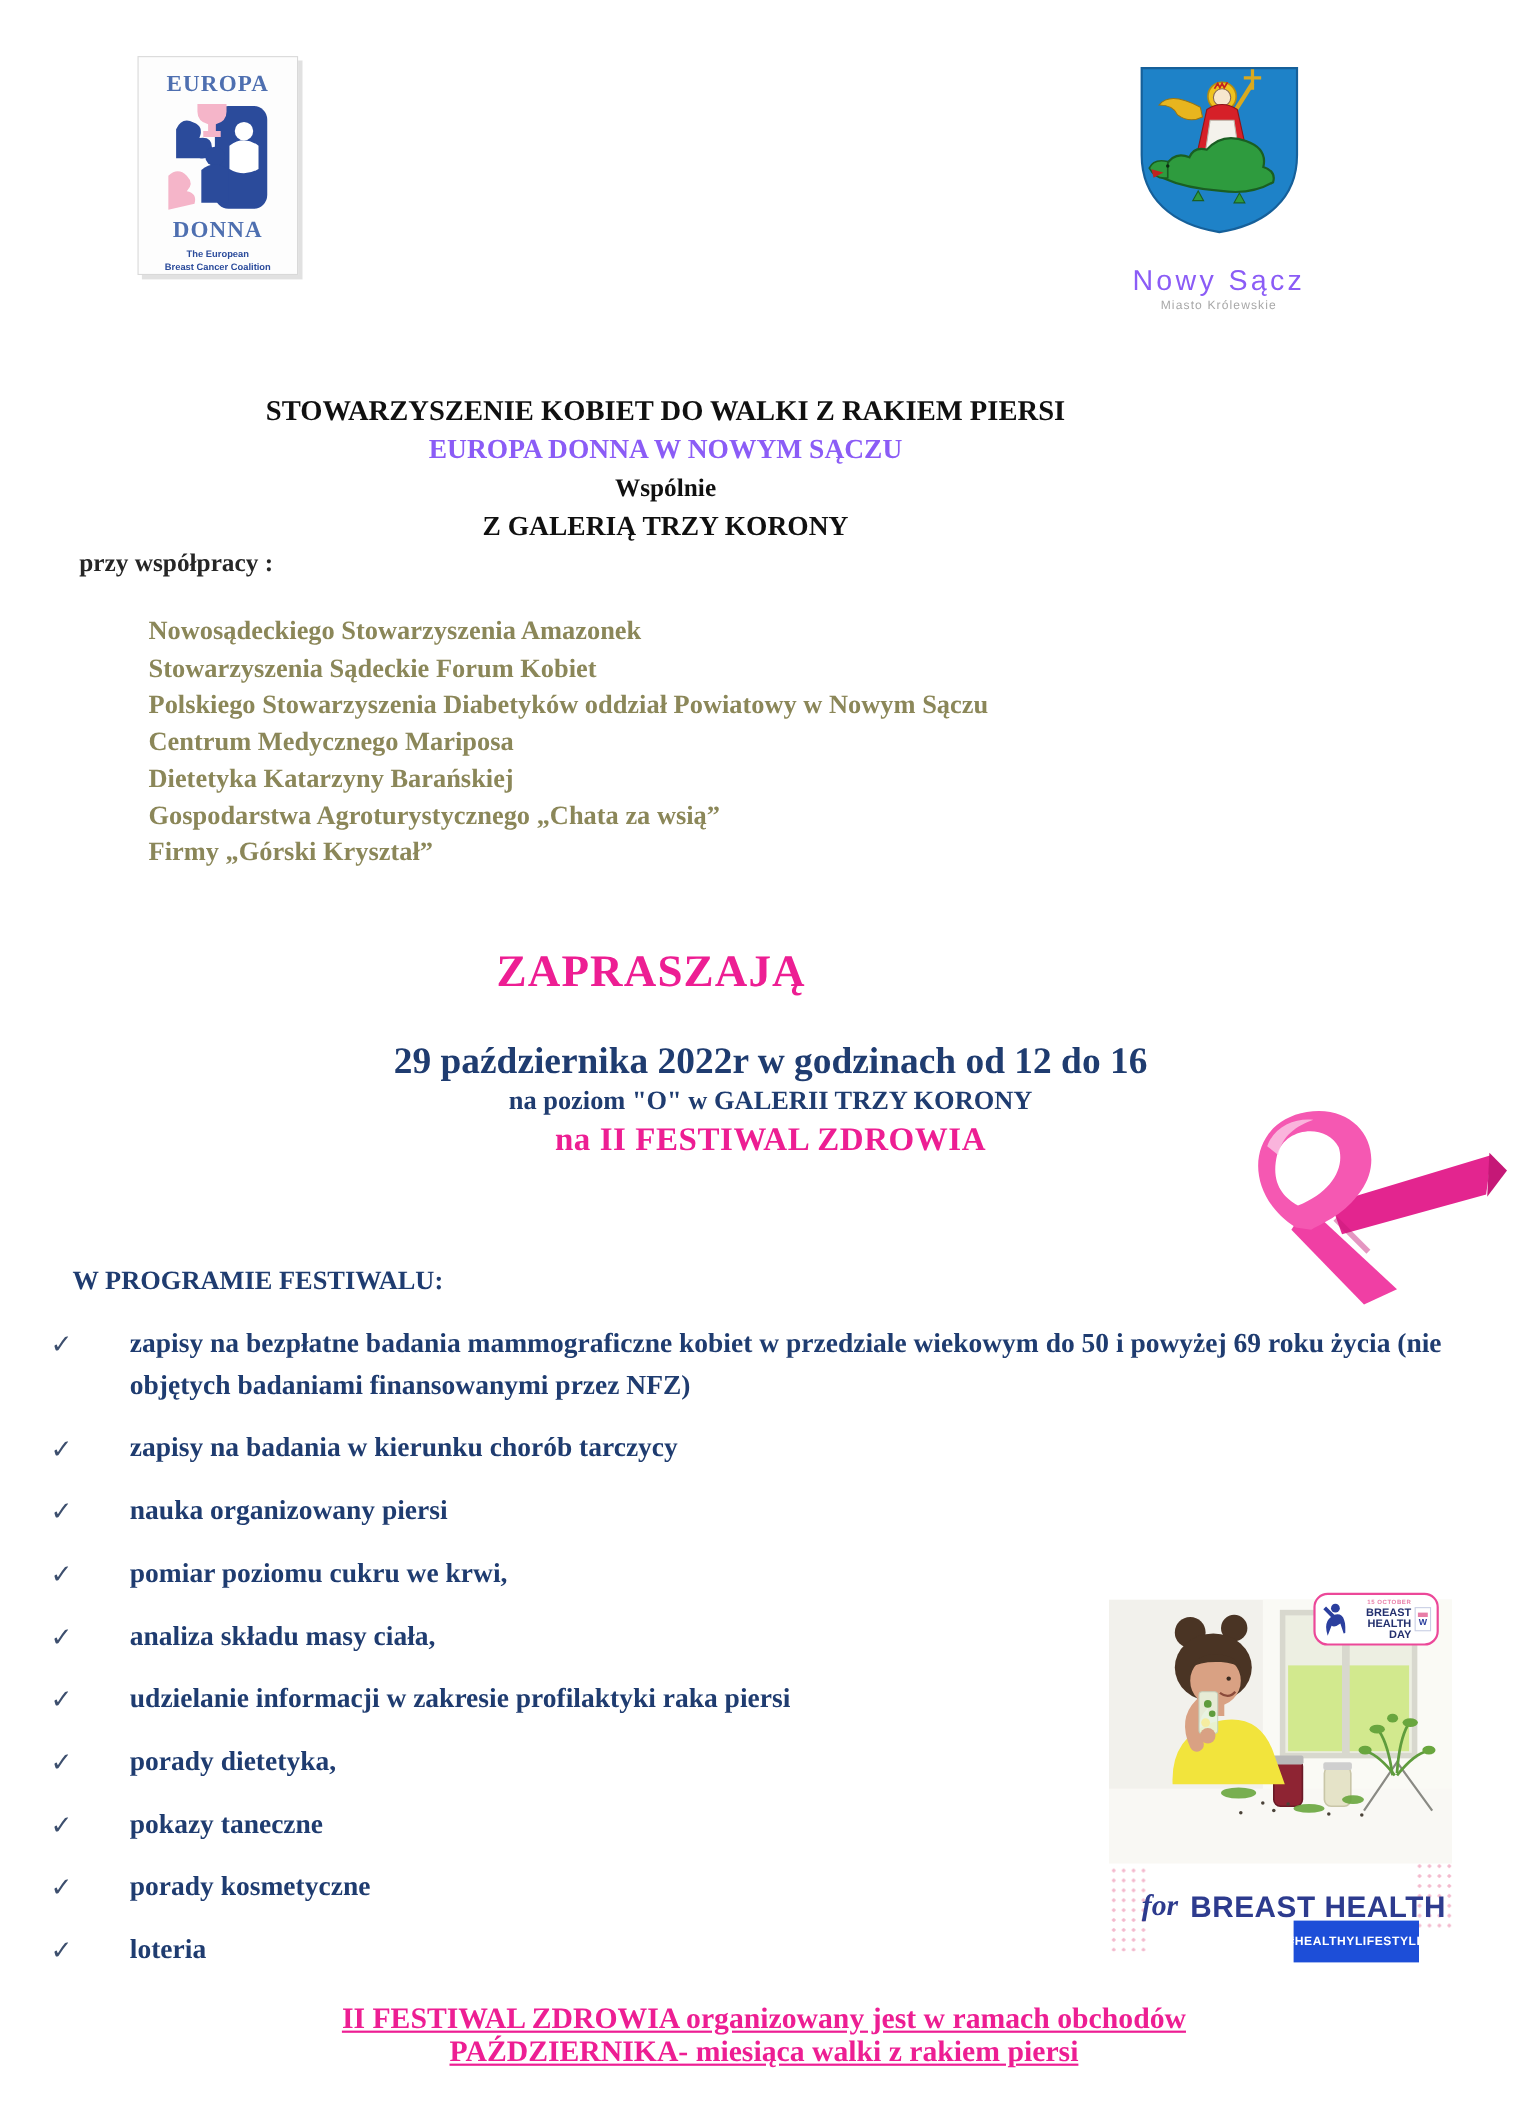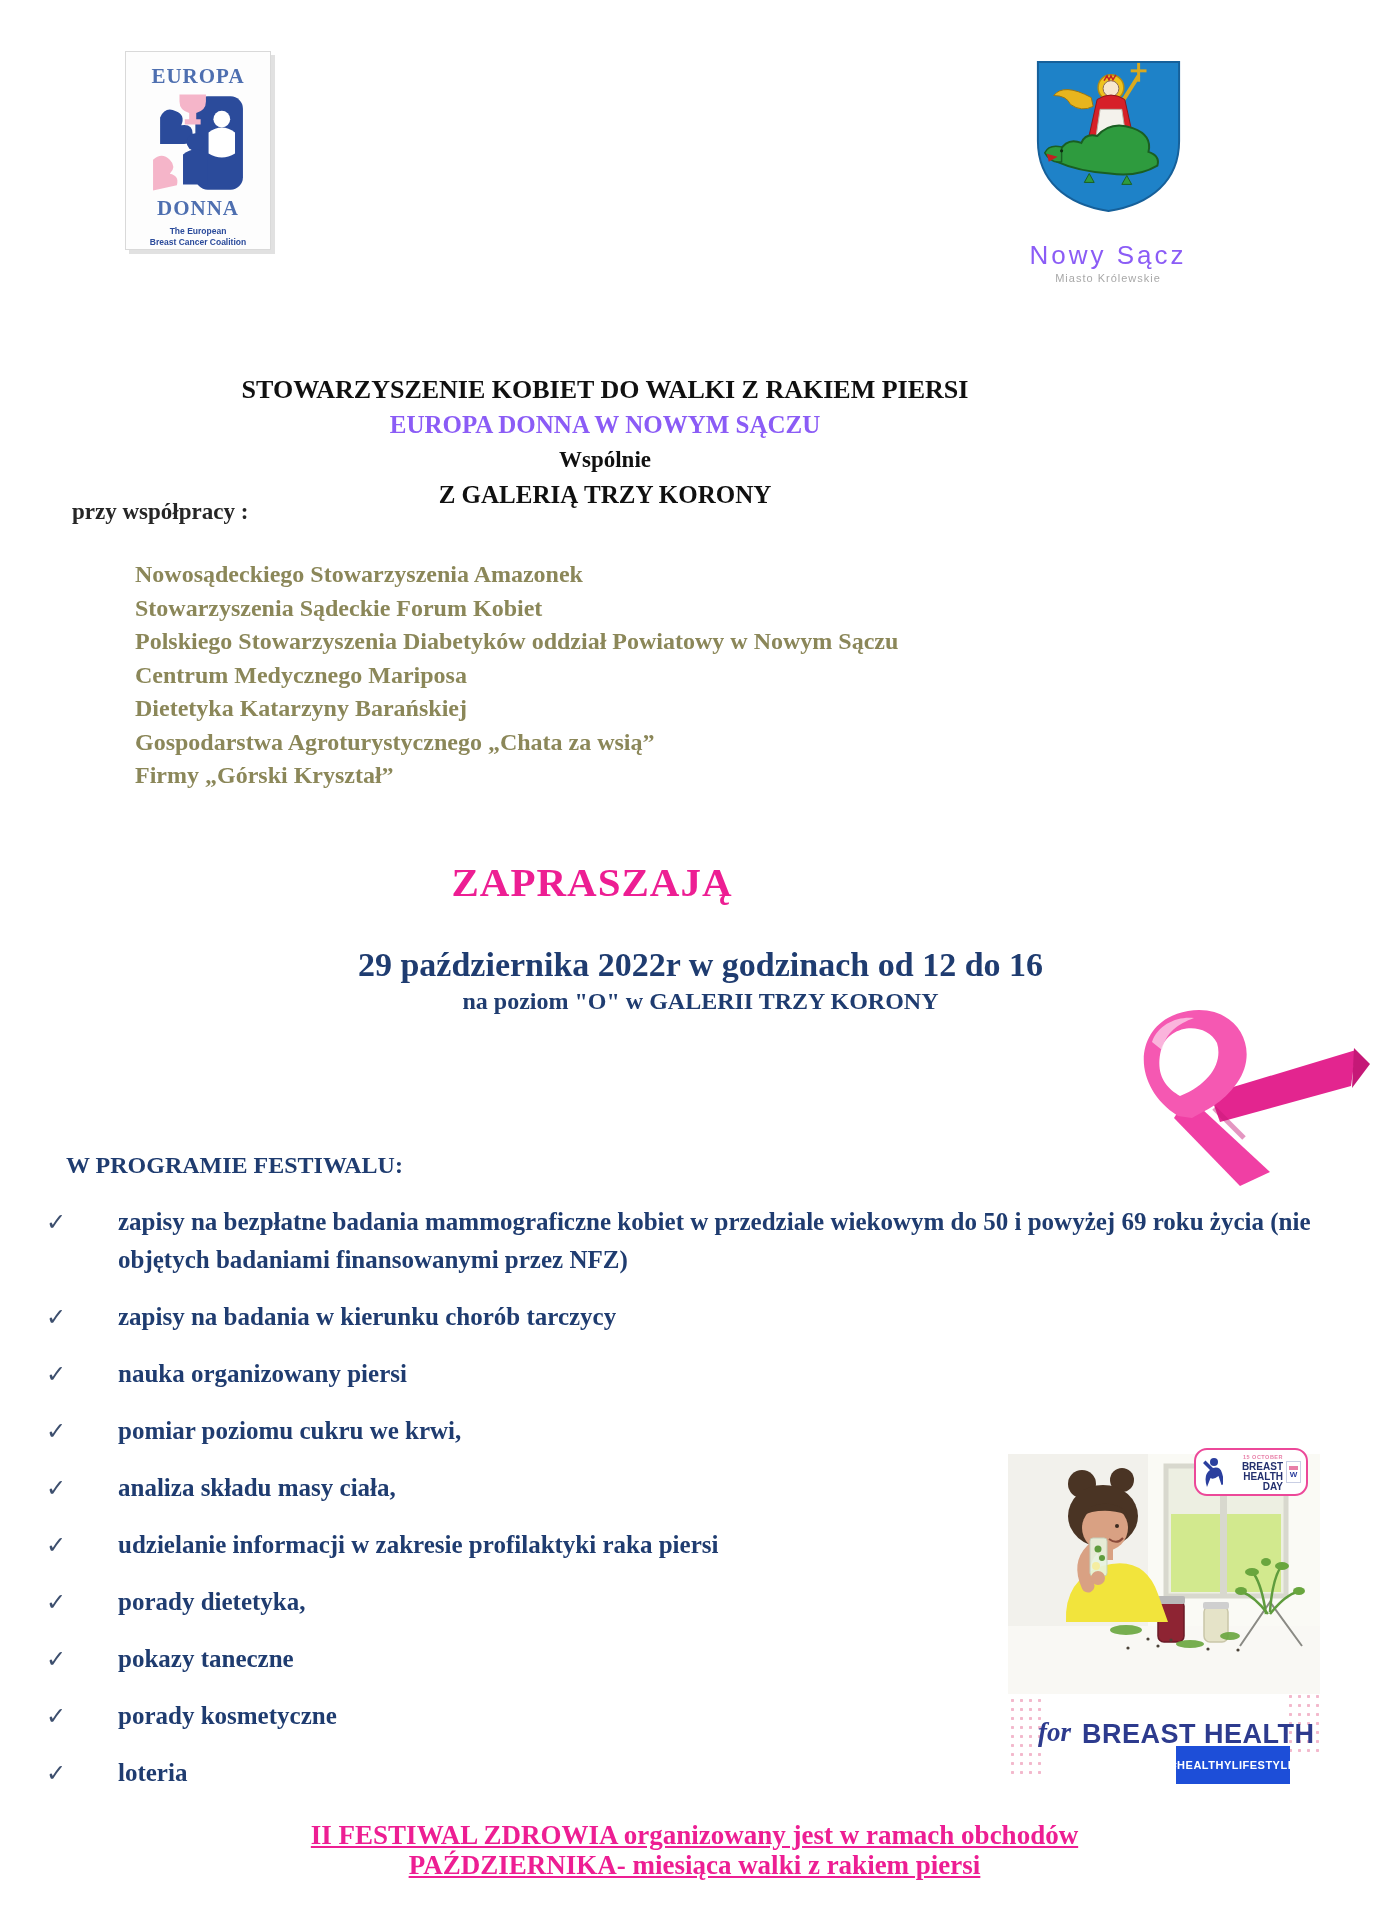--- a/index.html
+++ b/index.html
@@ -25,21 +25,21 @@
   .ed-sub { margin-top:5px; font-family:"Liberation Sans", sans-serif;
     font-size:8.5px; font-weight:bold; color:#2B4B9B; line-height:10.5px; }
   
   .crest { position:absolute; left:998px; top:58px; width:220px; text-align:center; }
   .crest svg { display:block; margin:0 auto; }
   .ns-name { margin-top:24px; font-family:"Liberation Sans", sans-serif;
     font-size:26px; color:#8b5cf6; letter-spacing:3px; }
   .ns-sub { margin-top:1px; font-family:"Liberation Sans", sans-serif;
     font-size:11px; color:#A8A8A8; letter-spacing:1px; }
   
-  .title-block { position:absolute; left:0; top:372px; width:1210px; text-align:center; }
+  .title-block { position:absolute; left:0; top:356px; width:1210px; text-align:center; }
   .t1 { font-size:26px; font-weight:bold; color:#101010; line-height:35px; }
   .t2 { font-size:25px; font-weight:bold; color:#8b5cf6; line-height:35px; }
   .t3 { font-size:23px; font-weight:bold; color:#101010; line-height:35px; }
   .t4 { font-size:25px; font-weight:bold; color:#101010; line-height:35px; }
   .coop { position:absolute; left:72px; top:499px; font-size:23px; font-weight:bold; color:#262626; }
   
   .collab { position:absolute; left:135px; top:558px; }
   .collab div { font-size:24px; font-weight:bold; color:#8B8759; line-height:33.5px; }
   
   .zapr { position:absolute; left:0; top:858px; width:1184px; text-align:center;
@@ -157,20 +157,21 @@
     <div>Centrum Medycznego Mariposa</div>
     <div>Dietetyka Katarzyny Barańskiej</div>
     <div>Gospodarstwa Agroturystycznego „Chata za wsią”</div>
     <div>Firmy „Górski Kryształ”</div>
   </div>
 
   <div class="zapr">ZAPRASZAJĄ</div>
   <div class="dateblock">
     <div class="d1">29 października 2022r  w godzinach od 12 do 16</div>
     <div class="d2">na poziom "O"  w GALERII TRZY KORONY</div>
+    <div class="d3">na II  FESTIWAL ZDROWIA</div>
   </div>
 
   <svg class="ribbon" width="252" height="190" viewBox="0 0 252 190">
     <polygon points="92,96 238,52 233,88 102,124" fill="#E3258F"></polygon>
     <polygon points="236,50 252,66 234,90" fill="#C51877"></polygon>
     <polygon points="70,98 152,174 122,188 56,120" fill="#F03FA4"></polygon>
     <path fill-rule="evenodd" fill="#F558B2" d="M60,118 C10,86 16,22 70,13 C118,5 144,50 119,85 C104,106 88,112 74,120 Z
       M62,98 C92,86 105,64 99,45 C88,23 50,26 43,52 C37,77 48,90 62,98 Z"></path>
     <path d="M34,44 C40,26 60,18 76,20 C60,26 48,34 44,52 Z" fill="#FBD3EA" opacity=".75"></path>
     <path d="M96,110 L126,140" stroke="#C51877" stroke-width="5" opacity=".45"></path>

